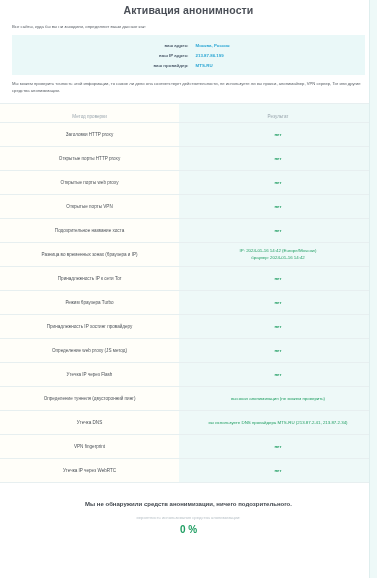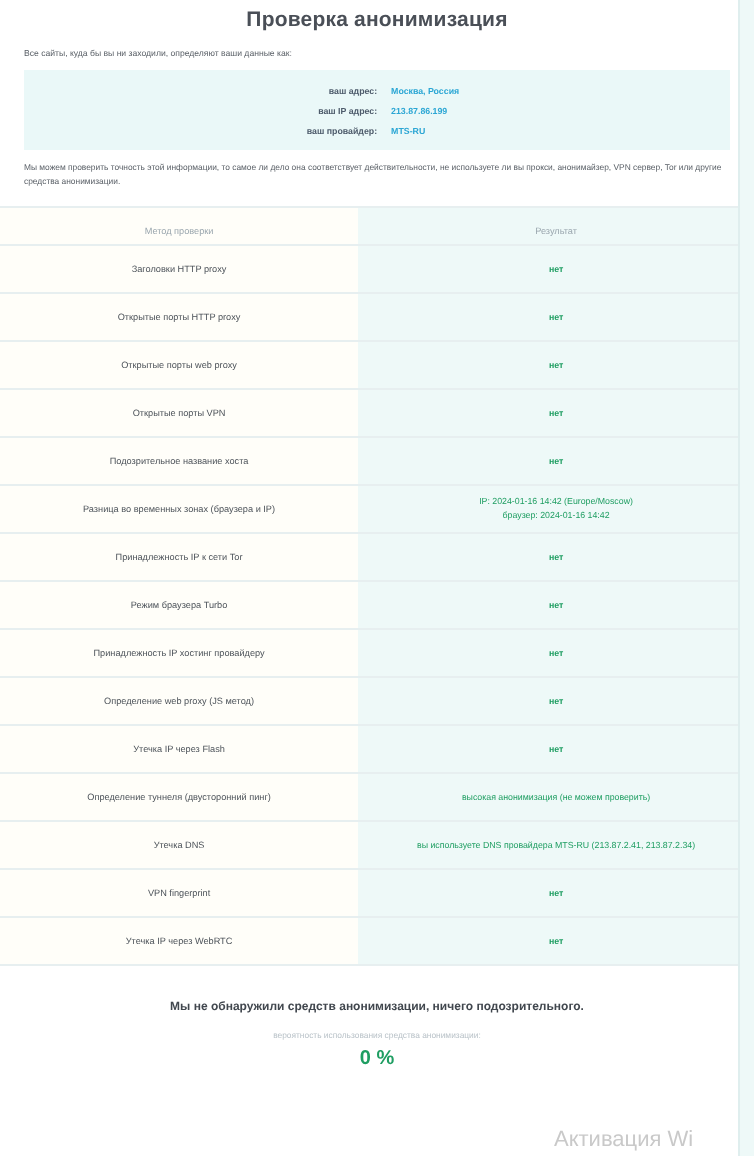--- a/index.html
+++ b/index.html
@@ -170,21 +170,21 @@
     font-family: "Liberation Sans", sans-serif;
   }
 </style>
 </head>
 <body>
 
 <div class="page">
 
   <div class="right-rail"></div>
 
-  <h1 class="page-title">Проверка анонимизация</h1>
+  <h1 class="page-title">Активация анонимности</h1>
 
   <p class="intro">Все сайты, куда бы вы ни заходили, определяют ваши данные как:</p>
 
   <div class="info-box">
     <div class="info-row">
       <div class="info-label">ваш адрес:</div>
       <div class="info-value link">Москва, Россия</div>
     </div>
     <div class="info-row">
       <div class="info-label">ваш IP адрес:</div>
@@ -333,15 +333,14 @@
         </tr>
       </tbody>
   </table>
 
   <div class="footer">
     <p class="verdict">Мы не обнаружили средств анонимизации, ничего подозрительного.</p>
     <p class="prob-label">вероятность использования средства анонимизации:</p>
     <p class="prob-value">0 %</p>
   </div>
 
-  <div class="watermark">Активация Wi</div>
 
 </div>
 
 </body></html>

